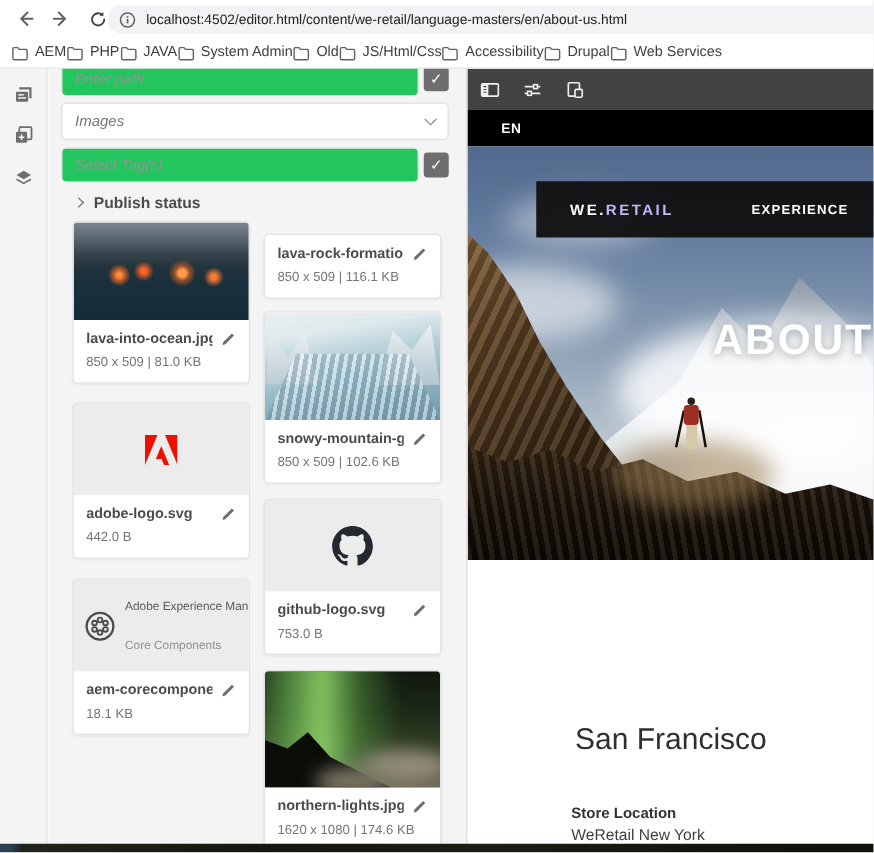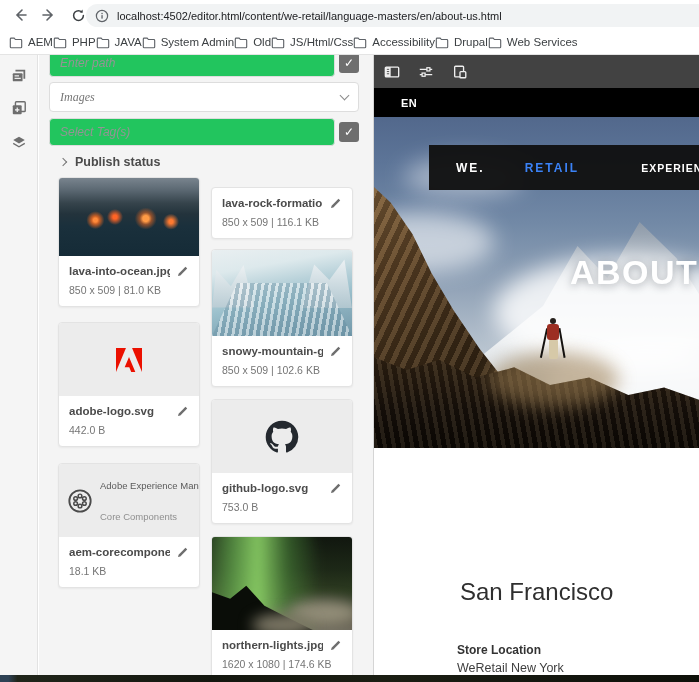--- a/index.html
+++ b/index.html
@@ -24,21 +24,21 @@
   
   .panel { position:absolute; left:39px; top:55px; width:334px; height:620px; background:#f4f4f4; overflow:hidden; }
   .tb-input { position:absolute; background:#22c55e; border:1px solid #ddd; border-radius:4px; font-family:"Liberation Sans", sans-serif; font-style:italic; font-size:12px; color:#555; padding:0 10px; outline:none; }
   .tb-input::placeholder { color:#949494; font-style:italic; }
   .in-path { left:10px; top:-6px; width:286px; height:28px; }
   .in-tags { left:10px; top:63px; width:286px; height:28px; }
   .check-btn { position:absolute; width:20px; height:20px; background:#6e6e6e; border-radius:3px; color:#fff; font-size:12px; display:flex; align-items:center; justify-content:center; }
   .cb1 { left:300px; top:-2px; }
   .cb2 { left:300px; top:67px; }
   .sel { position:absolute; left:10px; top:27px; width:310px; height:30px; background:#fff; border:1px solid #ddd; border-radius:4px; display:flex; align-items:center; padding:0 10px; }
-  .sel-val { font-size:12px; font-style:italic; color:#767676; flex:1;font-family:Liberation Serif, serif; }
+  .sel-val { font-size:12px; font-style:italic; color:#767676; flex:1; }
   .chev-down { width:7px; height:7px; border-right:1.6px solid #8a8a8a; border-bottom:1.6px solid #8a8a8a; transform:rotate(45deg); margin-top:-4px; }
   .pubrow { position:absolute; left:21px; top:100px; display:flex; align-items:center; gap:9px; }
   .chev-right { width:6px; height:6px; border-top:1.6px solid #747474; border-right:1.6px solid #747474; transform:rotate(45deg); }
   .pub-label { font-size:12.5px; font-weight:bold; color:#4b4b4b; }
 
   .col { position:absolute; width:142px; display:flex; flex-direction:column; }
   .col1 { left:19px; top:122px; }
   .col2 { left:172px; top:132px; }
   .card { background:#fff; border:1px solid #e3e3e3; border-radius:4px; box-shadow:0 1px 2px rgba(0,0,0,.05); overflow:hidden; }
   .cinfo { padding:9px 10px 10px; }
@@ -109,21 +109,21 @@
   .trail { position:absolute; left:115px; top:235px; width:130px; height:55px; border-radius:50%;
     background:#9a7c50; filter:blur(9px); opacity:.55; }
   .hiker { position:absolute; left:167px; top:201px; width:24px; height:62px; }
   .hiker-head { position:absolute; left:9px; top:0; width:6px; height:6px; border-radius:50%; background:#26201c; }
   .hiker-torso { position:absolute; left:6px; top:6px; width:12px; height:16px; border-radius:3px; background:#9c2e22; }
   .hiker-legs { position:absolute; left:8px; top:21px; width:9px; height:20px; background:#d6c9a8; border-radius:2px; }
   .hiker-pole1 { position:absolute; left:2px; top:10px; width:1.5px; height:30px; background:#15120f; transform:rotate(12deg); }
   .hiker-pole2 { position:absolute; left:20px; top:10px; width:1.5px; height:30px; background:#15120f; transform:rotate(-10deg); }
   .wr-nav { position:absolute; left:55px; top:28px; width:300px; height:45px; background:rgba(17,17,17,.96); display:flex; align-items:center; padding-left:27px; }
   .brand { font-size:12px; font-weight:bold; letter-spacing:2px; color:#fff; white-space:nowrap; }
-  .brand .red { color:#3b82f6;margin-left:40px; }
+  .brand .red { color:#c4b5fd; }
   .nav-item { font-size:10.5px; font-weight:bold; letter-spacing:1px; color:#fff; white-space:nowrap; }
   .ni1 { margin-left:62px; }
   .hero-title { position:absolute; left:196px; top:136px; font-size:34px; font-weight:800; letter-spacing:1.5px; color:#fff; white-space:nowrap; text-shadow:0 2px 8px rgba(20,30,40,.35); }
 
   .pcontent { position:absolute; left:0; top:393px; width:326px; height:227px; background:#fff; }
   .tabs { position:absolute; left:74px; top:130px; display:flex; gap:26px; }
   .tab { font-size:24px; color:#2f2f2f; white-space:nowrap; padding:0 12px 10px; }
   .tab.active { border-bottom:2px solid #555; }
   .store-label { position:absolute; left:83px; top:195px; font-size:12px; font-weight:bold; color:#333; }
   .store-value { position:absolute; left:83px; top:213px; font-size:12.5px; color:#3f3f3f; }

